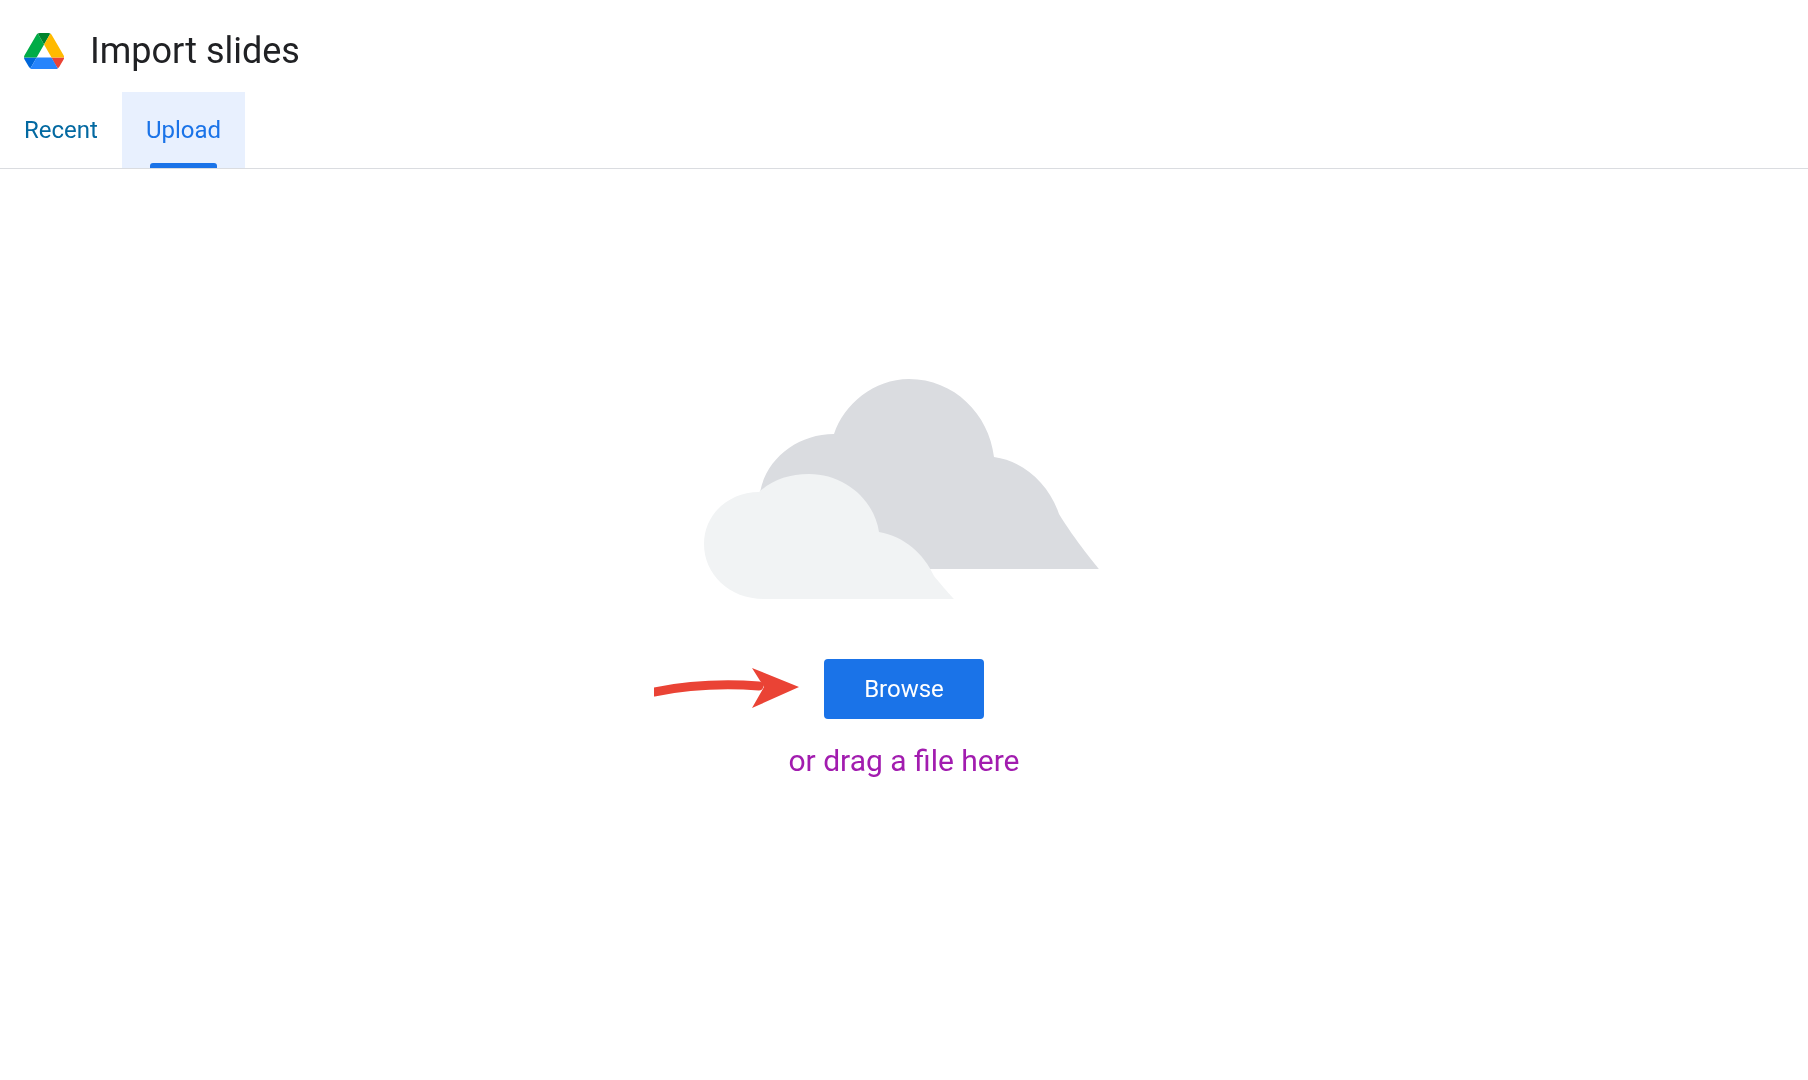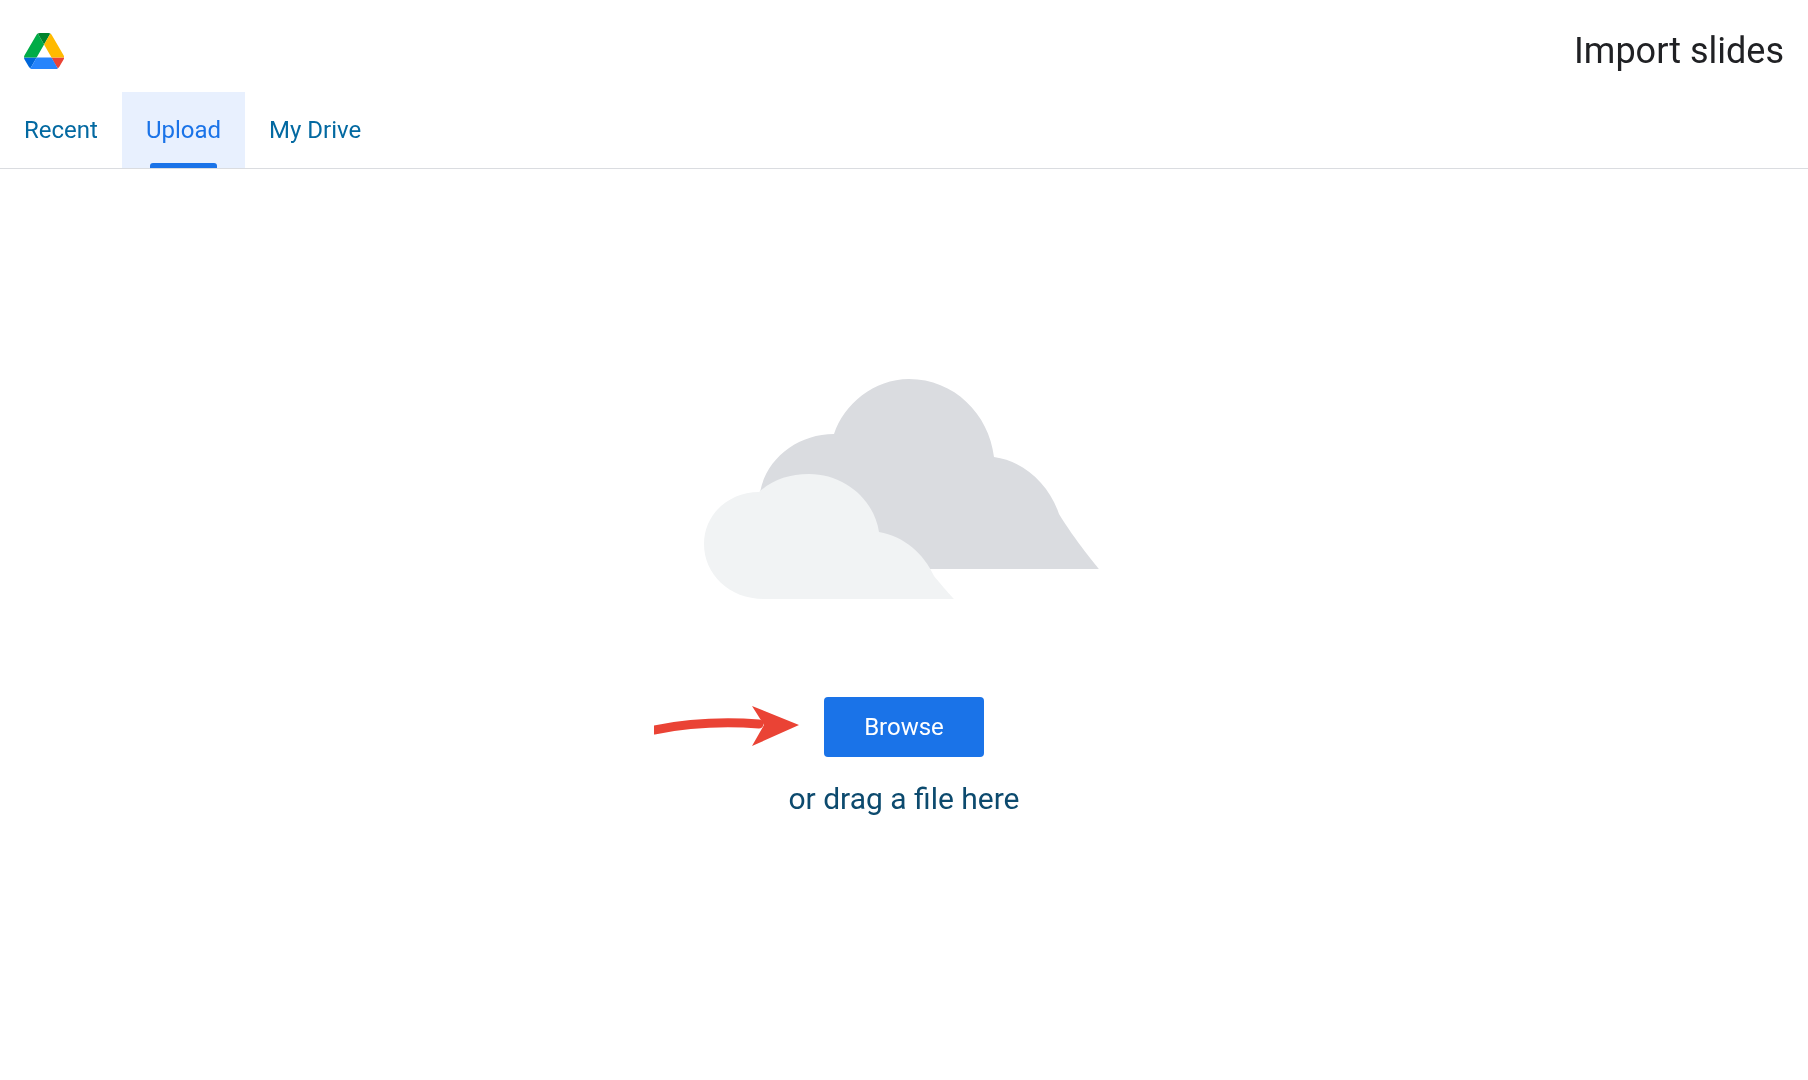--- a/index.html
+++ b/index.html
@@ -12,21 +12,20 @@
       background: #ffffff;
       width: 1808px;
       height: 1080px;
       overflow: hidden;
     }
     .header {
       display: flex;
       align-items: center;
       padding: 30px 24px 20px 24px;
       gap: 26px;
-      justify-content: space-between;
     }
     .drive-logo {
       width: 40px;
       height: 36px;
     }
     .title {
       font-size: 36px;
       font-weight: 400;
       color: #202124;
     }
@@ -80,42 +79,41 @@
     .cloud-front {
       position: absolute;
       left: 0;
       bottom: 0;
     }
     .browse-container {
       position: relative;
       display: flex;
       align-items: center;
       justify-content: center;
-      margin-top: 38px;
     }
     .arrow {
       position: absolute;
       left: -170px;
       top: 50%;
       transform: translateY(-50%);
     }
     .browse-button {
       background: #1a73e8;
       color: #ffffff;
       border: none;
       padding: 16px 40px;
       font-size: 24px;
       font-weight: 400;
       border-radius: 4px;
       cursor: pointer;
       font-family: inherit;
     }
     .drag-hint {
       font-size: 30px;
-      color: #0c4a6e;
+      color: #a21caf;
       margin-top: 24px;
       font-weight: 400;
     }
   </style>
 </head>
 <body>
 
 <div class="header">
   <span class="drive-logo">
     <svg width="40" height="36" viewBox="0 0 87 78">
@@ -126,21 +124,20 @@
       <path d="M59.8 53H27.5L13.75 76.8c1.35.8 2.9 1.2 4.45 1.2h50.9c1.55 0 3.1-.45 4.45-1.2L59.8 53z" fill="#2684fc"></path>
       <path d="M73.4 26.5l-12.7-22c-.8-1.4-1.95-2.5-3.3-3.3L43.65 25l16.15 28h27.45c0-1.55-.4-3.1-1.2-4.5L73.4 26.5z" fill="#ffba00"></path>
     </svg>
   </span>
   <h1 class="title">Import slides</h1>
 </div>
 
 <div class="tabs">
   <div class="tab">Recent</div>
   <div class="tab active">Upload</div>
-  <div class="tab">My Drive</div>
 </div>
 
 <div class="upload-area">
   <div class="cloud-container">
     <svg class="cloud-back" width="370" height="190" viewBox="0 0 370 190">
       <path d="M 100 190 
                C 60 190, 30 165, 30 125
                C 30 85, 65 55, 105 55
                C 115 25, 145 0, 180 0
                C 225 0, 260 35, 265 78

